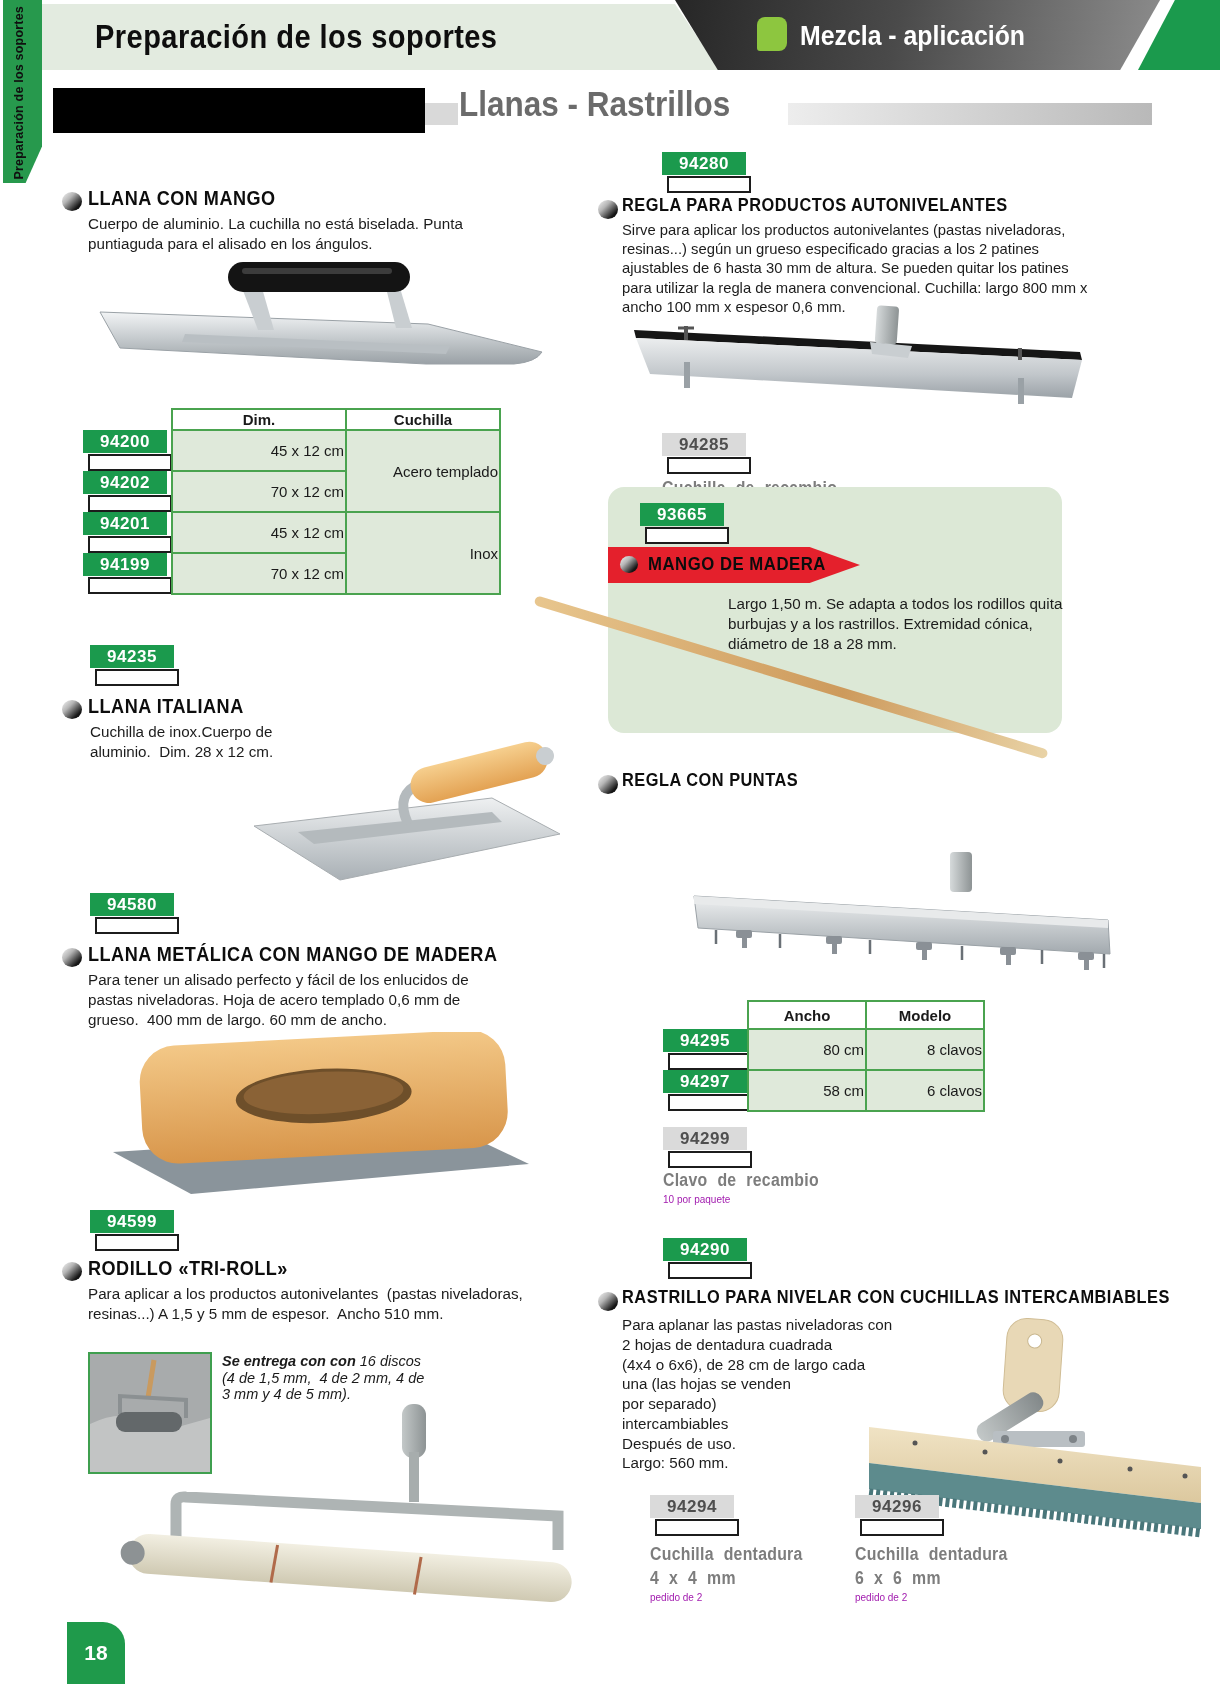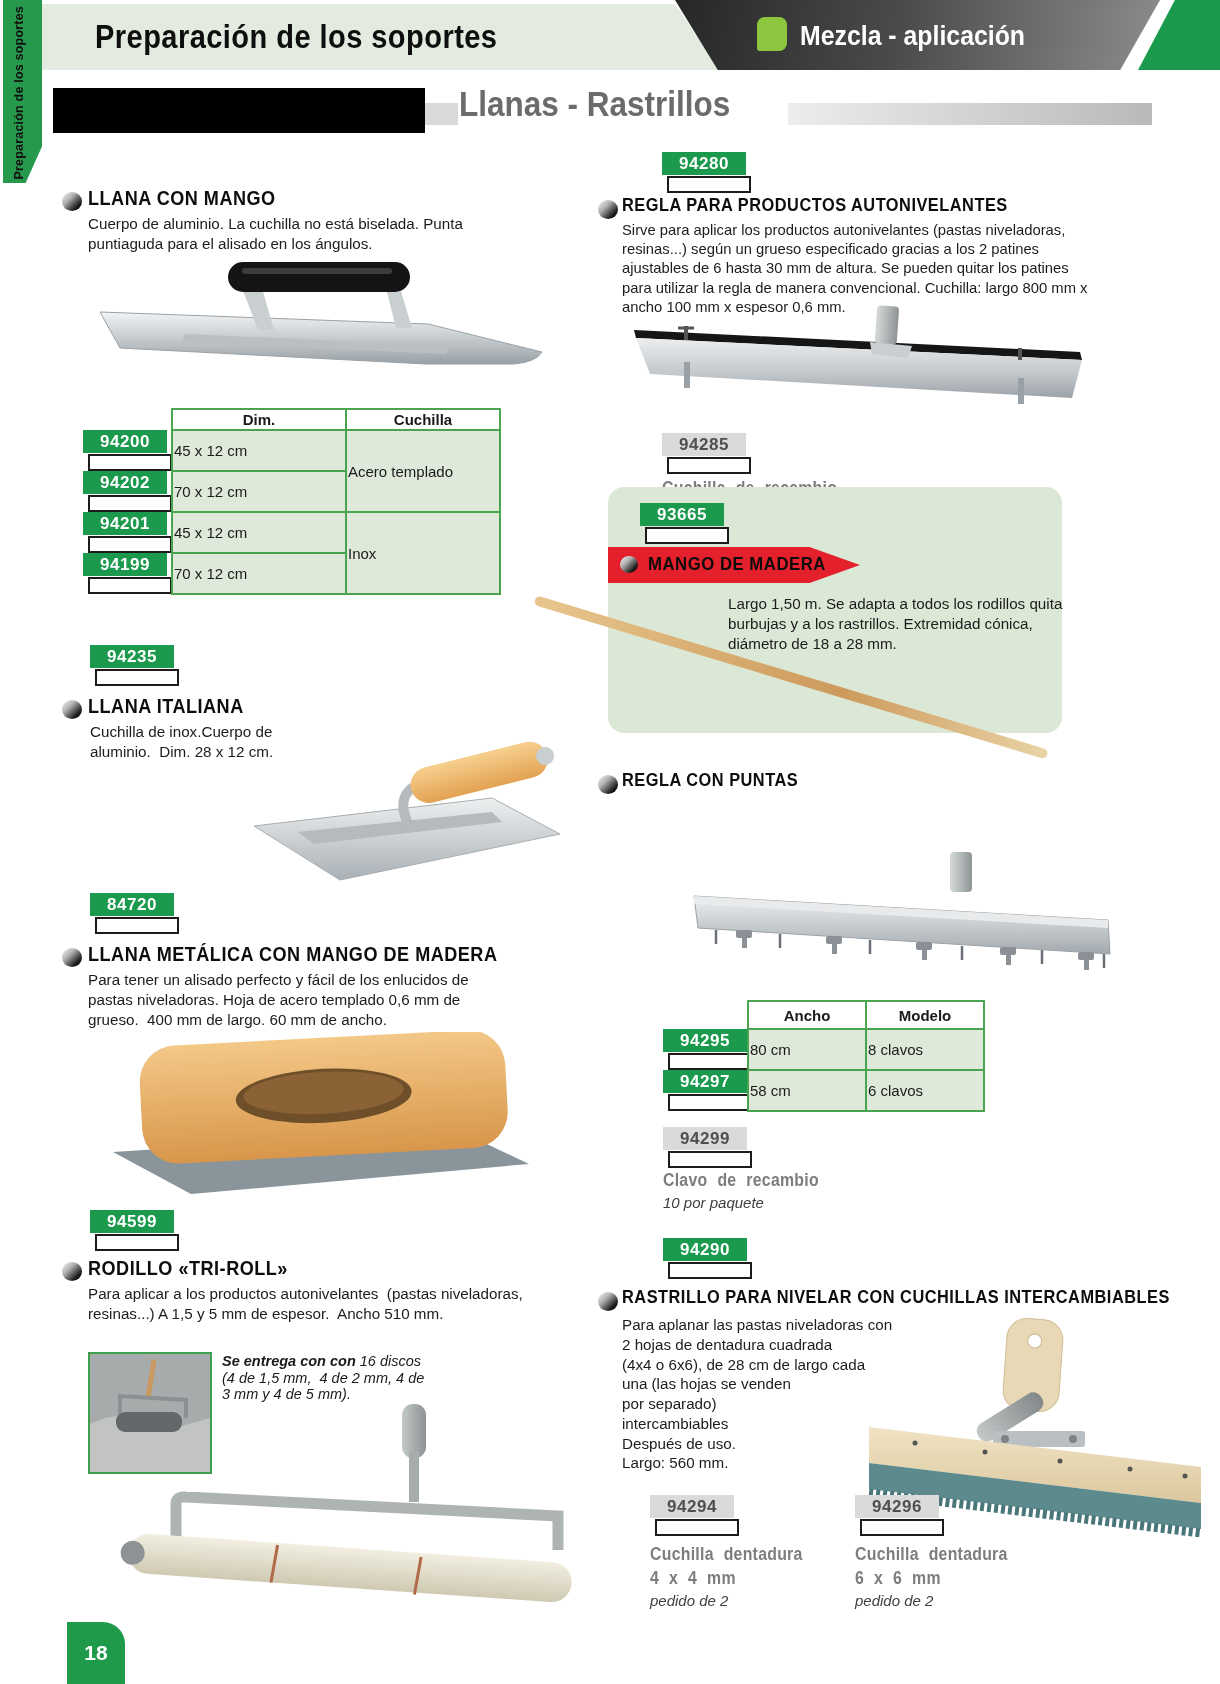--- a/index.html
+++ b/index.html
@@ -36,25 +36,25 @@
         transform:scaleX(.86);transform-origin:0 0;}
   .head.small{font-size:19px;}
   .desc{font-size:15.2px;line-height:1.3;color:#1c1c1c;white-space:pre;}
   .badge{width:84px;}
   .badge .num{height:23px;line-height:23px;background:#1b9a4d;color:#fff;font-weight:bold;
         font-size:17px;text-align:center;letter-spacing:.5px;}
   .badge.gray .num{background:#dadada;color:#4f4f4f;}
   .badge .box{width:80px;height:13px;background:#fff;border:2px solid #1c1c1c;margin:1px 0 0 5px;}
   .glabel{font-weight:bold;font-size:18px;color:#7d7d7d;white-space:pre;letter-spacing:.3px;
         word-spacing:6px;transform:scaleX(.88);transform-origin:0 0;}
-  .sub{font-size:15px;color:#404040;font-style:italic;}
+  .sub{font-size:10px;color:#a21caf;}
   
   table.cat{border-collapse:collapse;}
   table.cat th{border:2px solid #4aa34f;background:#fff;font-size:15px;font-weight:bold;text-align:center;}
-  table.cat td.data{border:2px solid #4aa34f;background:#dfe9da;font-size:15px;text-align:left;}
+  table.cat td.data{border:2px solid #4aa34f;background:#dfe9da;font-size:15px;text-align:right;}
   table.cat td.codecell{border:none;background:transparent;padding:0;}
   
   .panel{left:608px;top:487px;width:454px;height:246px;background:#dce8d6;border-radius:16px;}
   .redarrow{left:608px;top:547px;width:252px;height:36px;background:#e4202c;
         clip-path:polygon(0 0,80% 0,100% 50%,80% 100%,0 100%);}
   .redarrow .bullet{position:absolute;left:12px;top:9px;width:18px;height:17px;}
   .redarrow .txt{position:absolute;left:40px;top:6px;font-weight:bold;font-size:19px;color:#0c0c0c;
         white-space:nowrap;letter-spacing:.6px;transform:scaleX(.88);transform-origin:0 0;}
   .stick{left:535px;top:595px;width:535px;height:10px;border-radius:5px;
         background:linear-gradient(90deg,#e8c68e,#cd9a5c 60%,#e9d3a6);
@@ -177,21 +177,21 @@
     <path d="M14 98 L252 70 L320 106 L100 152 Z" fill="url(#sg2)" stroke="#a8adb0"></path>
     <path d="M58 104 L252 84 L262 94 L74 116 Z" fill="#b4babd"></path>
     <path d="M168 96 C158 74 164 62 182 54" stroke="#b4babd" stroke-width="10" fill="none"></path>
     <g transform="rotate(-14 240 40)">
       <rect x="168" y="26" width="140" height="36" rx="18" fill="url(#wd1)"></rect>
       <circle cx="306" cy="44" r="9" fill="#c9ced1"></circle>
     </g>
   </svg>
 
   <div class="abs badge" style="left:90px;top:893px">
-    <div class="num">84720</div>
+    <div class="num">94580</div>
       <div class="box"></div>
   </div>
   <div class="abs bullet" style="left:62px;top:948px"></div>
   <div class="abs head" style="left:88px;top:942px">LLANA METÁLICA CON MANGO DE MADERA</div>
   <div class="abs desc" style="left:88px;top:970px">Para tener un alisado perfecto y fácil de los enlucidos de
 pastas niveladoras. Hoja de acero templado 0,6 mm de
 grueso.  400 mm de largo. 60 mm de ancho.</div>
 
   <svg class="abs" style="left:105px;top:1032px" width="430" height="170" viewBox="0 0 430 170">
     <defs>

